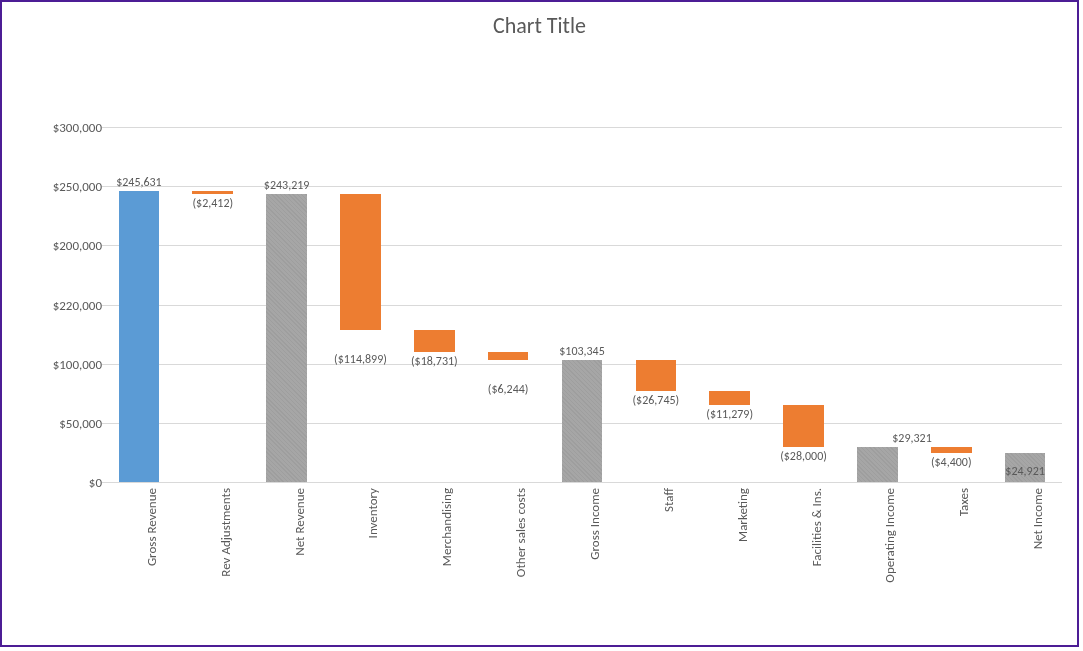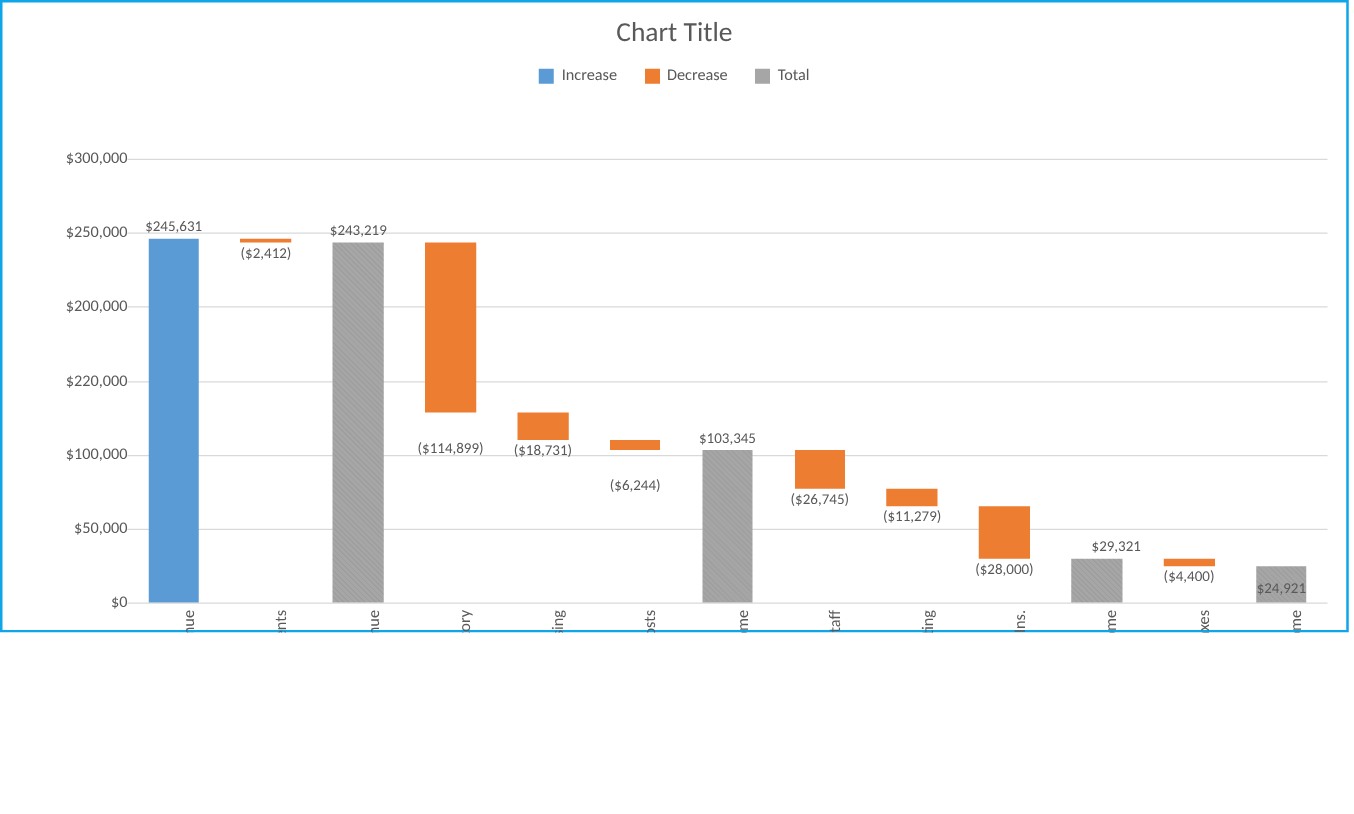--- a/index.html
+++ b/index.html
@@ -1,16 +1,16 @@
 <!DOCTYPE html>
 <html><head>
 <meta charset="utf-8">
 <style>
   html,body{margin:0;padding:0;background:#fff;font-family:"Calibri","Segoe UI",Arial,sans-serif;}
-  .frame{width:1079px;height:506px;border:2px solid #0ea5e9;position:relative;box-sizing:border-box;}
+  .frame{width:1079px;height:647px;border:2px solid #4c1d95;position:relative;box-sizing:border-box;}
   .title{text-align:center;font-size:22px;color:#595959;margin-top:10px;}
   .legend{display:flex;justify-content:center;gap:22px;margin-top:14px;font-size:13px;color:#595959;}
   .legend .swatch{display:inline-block;width:12px;height:12px;margin-right:6px;vertical-align:middle;}
   .legend span{display:inline-flex;align-items:center;}
   .plot{position:absolute;left:100px;top:125px;width:960px;height:355px;}
   .grid-line{position:absolute;left:0;width:100%;border-top:1px solid #d9d9d9;}
   .y-tick{position:absolute;right:100%;margin-right:0;font-size:13px;color:#595959;transform:translateY(-50%);white-space:nowrap;}
   .bar{position:absolute;}
   .bar-increase{background:#5b9bd5;}
   .bar-decrease{background:#ed7d31;}
@@ -21,34 +21,20 @@
   }
   .bar-label{position:absolute;font-size:12px;color:#595959;white-space:nowrap;transform:translateX(-50%);text-align:center;}
   .x-label{position:absolute;top:100%;margin-top:6px;font-size:13px;color:#595959;white-space:nowrap;transform-origin:top left;transform:rotate(-90deg) translateX(-100%);}
 </style>
 </head>
 <body>
 
 <div class="frame">
   <div class="title">Chart Title</div>
 
-  <div class="legend">
-    <span>
-      <i class="swatch" style="background:#5b9bd5"></i>
-      <b style="font-weight:normal">Increase</b>
-    </span>
-    <span>
-      <i class="swatch" style="background:#ed7d31"></i>
-      <b style="font-weight:normal">Decrease</b>
-    </span>
-    <span>
-      <i class="swatch" style="background:#a6a6a6"></i>
-      <b style="font-weight:normal">Total</b>
-    </span>
-  </div>
 
   <div class="plot" id="plot">
       <div class="grid-line" style="top: 355px;"></div>
       <div class="y-tick" style="top: 355px;">$0</div>
       <div class="grid-line" style="top: 295.833px;"></div>
       <div class="y-tick" style="top: 295.833px;">$50,000</div>
       <div class="grid-line" style="top: 236.667px;"></div>
       <div class="y-tick" style="top: 236.667px;">$100,000</div>
       <div class="grid-line" style="top: 177.5px;"></div>
       <div class="y-tick" style="top: 177.5px;">$220,000</div>
@@ -82,21 +68,21 @@
       <div class="bar bar-decrease" style="left: 533.538px; width: 40.6154px; top: 232.708px; height: 31.6483px;"></div>
       <div class="bar-label" style="left: 553.846px; top: 266.357px;">($26,745)</div>
       <div class="x-label" style="left: 558.846px;">Staff</div>
       <div class="bar bar-decrease" style="left: 607.385px; width: 40.6154px; top: 264.357px; height: 13.3468px;"></div>
       <div class="bar-label" style="left: 627.692px; top: 279.703px;">($11,279)</div>
       <div class="x-label" style="left: 632.692px;">Marketing</div>
       <div class="bar bar-decrease" style="left: 681.231px; width: 40.6154px; top: 277.703px; height: 42.6px;"></div>
       <div class="bar-label" style="left: 701.538px; top: 322.303px;">($28,000)</div>
       <div class="x-label" style="left: 706.538px;">Facilities &amp; Ins.</div>
       <div class="bar bar-total" style="left: 755.077px; width: 40.6154px; top: 320.303px; height: 34.6965px;"></div>
-      <div class="bar-label" style="left: 791px; top: 304.303px; text-align: right;">$29,321</div>
+      <div class="bar-label" style="left: 810px; top: 304.303px; text-align: right;">$29,321</div>
       <div class="x-label" style="left: 780.385px;">Operating Income</div>
       <div class="bar bar-decrease" style="left: 828.923px; width: 40.6154px; top: 320.303px; height: 5.20667px;"></div>
       <div class="bar-label" style="left: 849.231px; top: 327.51px;">($4,400)</div>
       <div class="x-label" style="left: 854.231px;">Taxes</div>
       <div class="bar bar-total" style="left: 902.769px; width: 40.6154px; top: 325.51px; height: 29.4898px;"></div>
       <div class="bar-label" style="left: 923.077px; top: 309.51px; margin-top: 27px;">$24,921</div>
       <div class="x-label" style="left: 928.077px;">Net Income</div>
     </div>
 </div>
 

